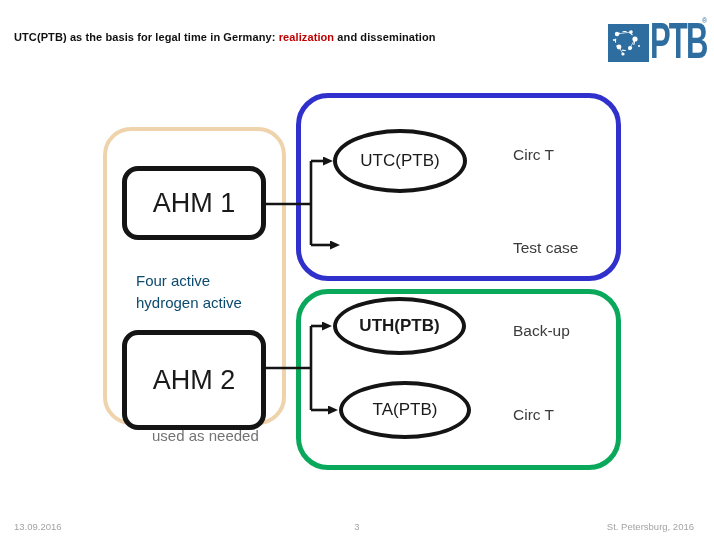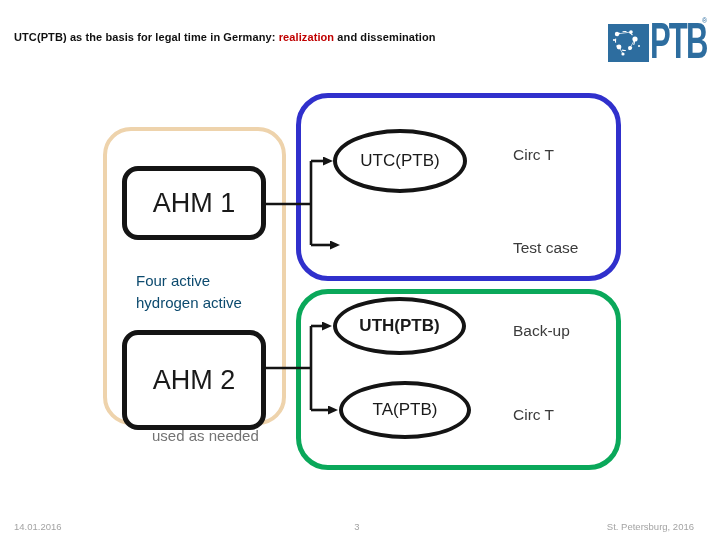--- a/index.html
+++ b/index.html
@@ -119,17 +119,17 @@
       <path d="M311,161 V245"></path>
       <path d="M311,161 H324" marker-end="url(#arw)"></path>
       <path d="M311,245 H331" marker-end="url(#arw)"></path>
       <path d="M266,368 H311"></path>
       <path d="M311,326 V410"></path>
       <path d="M311,326 H323" marker-end="url(#arw)"></path>
       <path d="M311,410 H329" marker-end="url(#arw)"></path>
     </g>
   </svg>
 
-  <div class="footer-item f-date">14.01.2016</div>
+  <div class="footer-item f-date">13.09.2016</div>
   <div class="footer-item f-page">3</div>
   <div class="footer-item f-loc">St. Petersburg, 2016</div>
 
 </div>
 
 </body></html>

